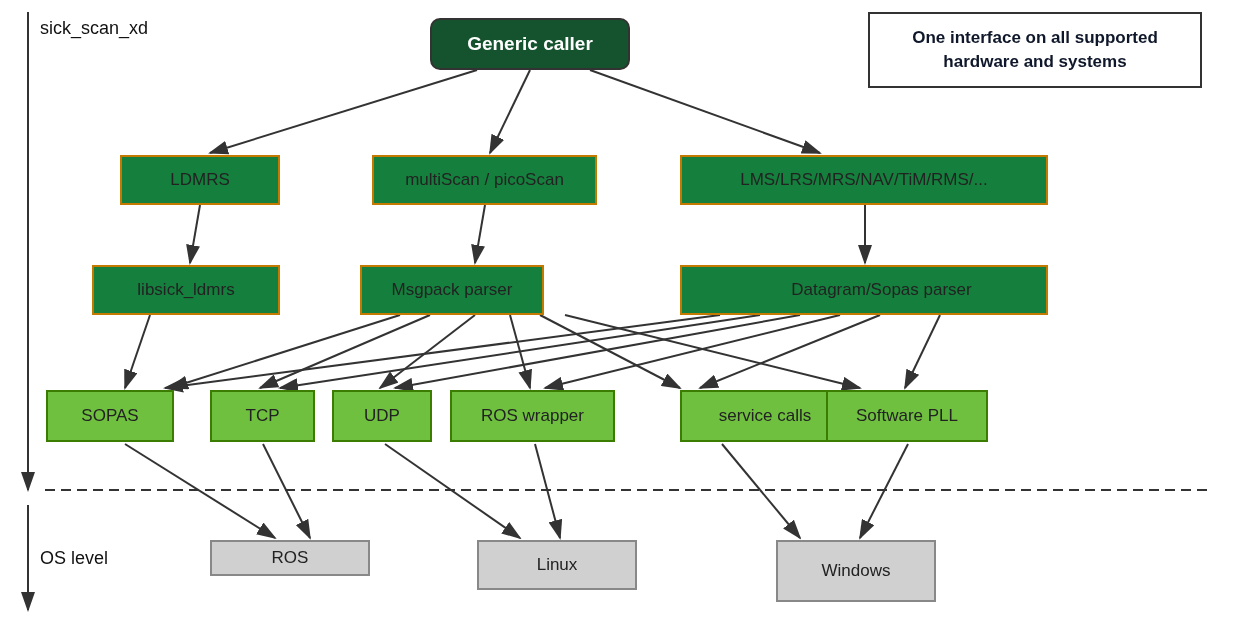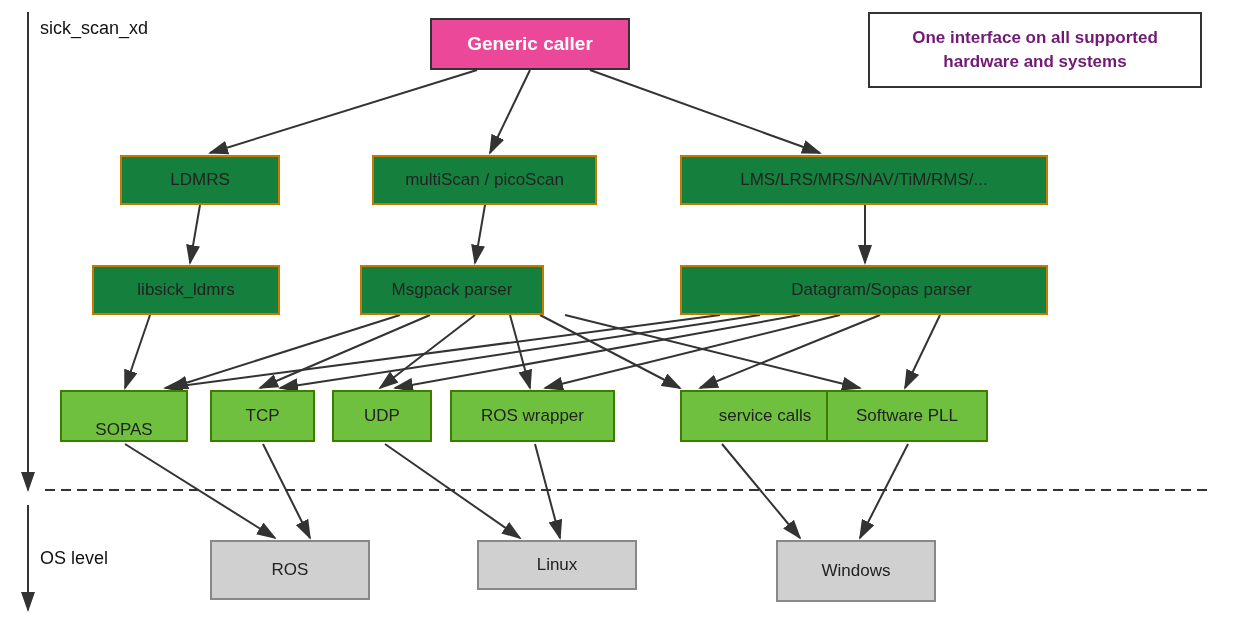--- a/index.html
+++ b/index.html
@@ -37,24 +37,25 @@
       align-items: center;
       justify-content: center;
       text-align: center;
       font-size: 17px;
       font-weight: normal;
       border: 2px solid #333;
       border-radius: 0;
     }
 
     .box-blue {
-      background: #ec4899;
+      background: #14532d;
       color: white;
       font-size: 19px;
       font-weight: bold;
+      border-radius: 10px;
     }
 
     .box-orange {
       background: #15803d;
       color: #222;
       border-color: #c47a00;
     }
 
     .box-green {
       background: #70c040;
@@ -63,21 +64,21 @@
     }
 
     .box-gray {
       background: #d0d0d0;
       color: #222;
       border-color: #888;
     }
 
     .box-white-border {
       background: white;
-      color: #701a75;
+      color: #0f172a;
       border: 2px solid #333;
       font-weight: bold;
       font-size: 17px;
       text-align: center;
       line-height: 1.4;
     }
 
     
     .label-text {
       position: absolute;
@@ -184,21 +185,21 @@
   </div>
 
   <div class="box box-orange" style="left:360px; top:265px; width:184px; height:50px;">
     <span>Msgpack parser</span>
   </div>
 
   <div class="box box-orange" style="left:680px; top:265px; width:368px; height:50px;padding-left:35px;">
     <span>Datagram/Sopas parser</span>
   </div>
 
-  <div class="box box-green" style="left:60px; top:390px; width:128px; height:52px;align-items:flex-end;">
+  <div class="box box-green" style="left:46px; top:390px; width:128px; height:52px;">
     <span>SOPAS</span>
   </div>
 
   <div class="box box-green" style="left:210px; top:390px; width:105px; height:52px;">
     <span>TCP</span>
   </div>
 
   <div class="box box-green" style="left:332px; top:390px; width:100px; height:52px;">
     <span>UDP</span>
   </div>
@@ -210,21 +211,21 @@
   <div class="box box-green" style="left:636px; top:390px; width:170px; height:52px;margin-left:44px;">
     <span>service calls</span>
   </div>
 
   <div class="box box-green" style="left:826px; top:390px; width:162px; height:52px;">
     <span>Software PLL</span>
   </div>
 
   <div class="label-text" style="left:40px; top:548px; font-size:18px;">OS level</div>
 
-  <div class="box box-gray" style="left:210px; top:540px; width:160px; height:60px;">
+  <div class="box box-gray" style="left:210px; top:540px; width:160px; height:36px;">
     <span>ROS</span>
   </div>
 
   <div class="box box-gray" style="left:477px; top:540px; width:160px; height:50px;">
     <span>Linux</span>
   </div>
 
   <div class="box box-gray" style="left:776px; top:540px; width:160px; height:62px;">
     <span>Windows</span>
   </div>

